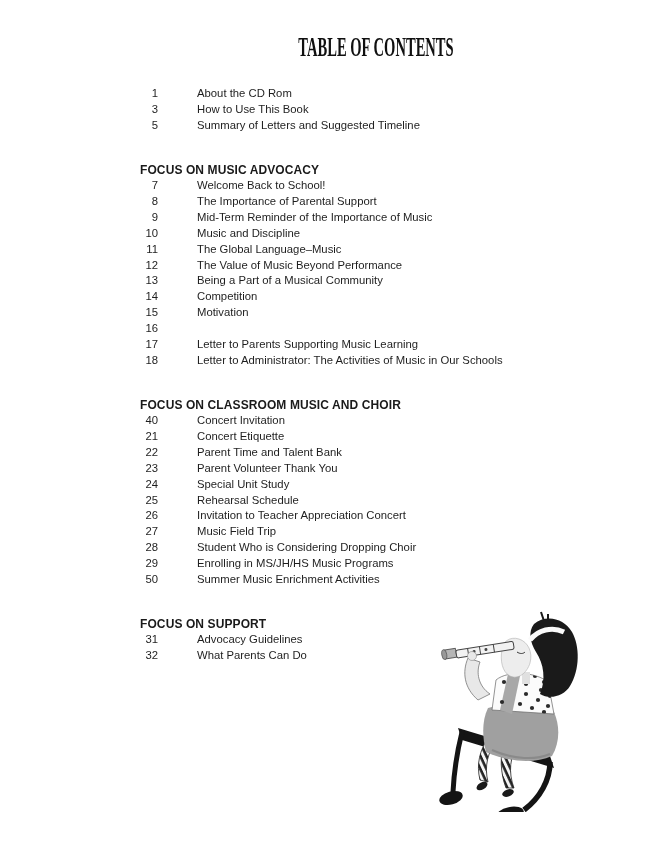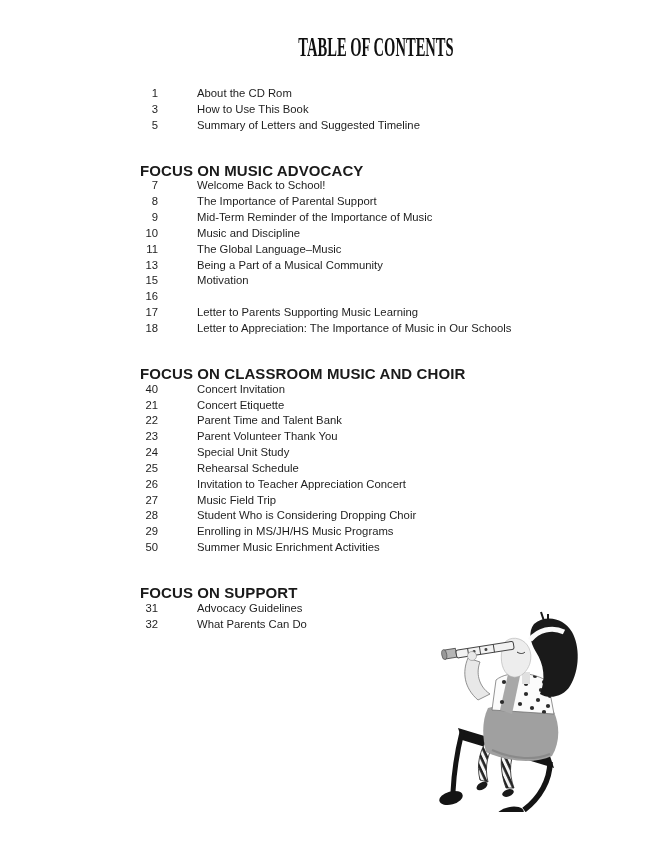--- a/index.html
+++ b/index.html
@@ -44,21 +44,21 @@
     flex:0 0 18px;
   }
   .toc-title{
     margin-left:39px;
     white-space:nowrap;
   }
   .toc-section{margin-top:29px;}
   .toc-heading{
     height:15.85px;
     line-height:15.85px;
-    font-size:15px;
+    font-size:12px;
     font-weight:700;
     letter-spacing:0.1px;
     color:#1a1a1a;
     white-space:nowrap;
   }
   .illustration{
     position:absolute;
     left:438px;top:610px;
     width:225px;height:212px;
   }
@@ -117,37 +117,45 @@
           </div>
           <div class="toc-row">
             <span class="toc-num">10</span>
             <span class="toc-title">Music and Discipline</span>
           </div>
           <div class="toc-row">
             <span class="toc-num">11</span>
             <span class="toc-title">The Global Language–Music</span>
           </div>
           <div class="toc-row">
+            <span class="toc-num">12</span>
+            <span class="toc-title">The Value of Music Beyond Performance</span>
+          </div>
+          <div class="toc-row">
             <span class="toc-num">13</span>
             <span class="toc-title">Being a Part of a Musical Community</span>
           </div>
           <div class="toc-row">
+            <span class="toc-num">14</span>
+            <span class="toc-title">Competition</span>
+          </div>
+          <div class="toc-row">
             <span class="toc-num">15</span>
             <span class="toc-title">Motivation</span>
           </div>
           <div class="toc-row">
             <span class="toc-num">16</span>
           </div>
           <div class="toc-row">
             <span class="toc-num">17</span>
             <span class="toc-title">Letter to Parents Supporting Music Learning</span>
           </div>
           <div class="toc-row">
             <span class="toc-num">18</span>
-            <span class="toc-title">Letter to Appreciation: The Importance of Music in Our Schools</span>
+            <span class="toc-title">Letter to Administrator: The Activities of Music in Our Schools</span>
           </div>
         </div>
         <div class="toc-section">
           <div class="toc-heading">FOCUS ON CLASSROOM MUSIC AND CHOIR</div>
           <div class="toc-row">
             <span class="toc-num">40</span>
             <span class="toc-title">Concert Invitation</span>
           </div>
           <div class="toc-row">
             <span class="toc-num">21</span>

